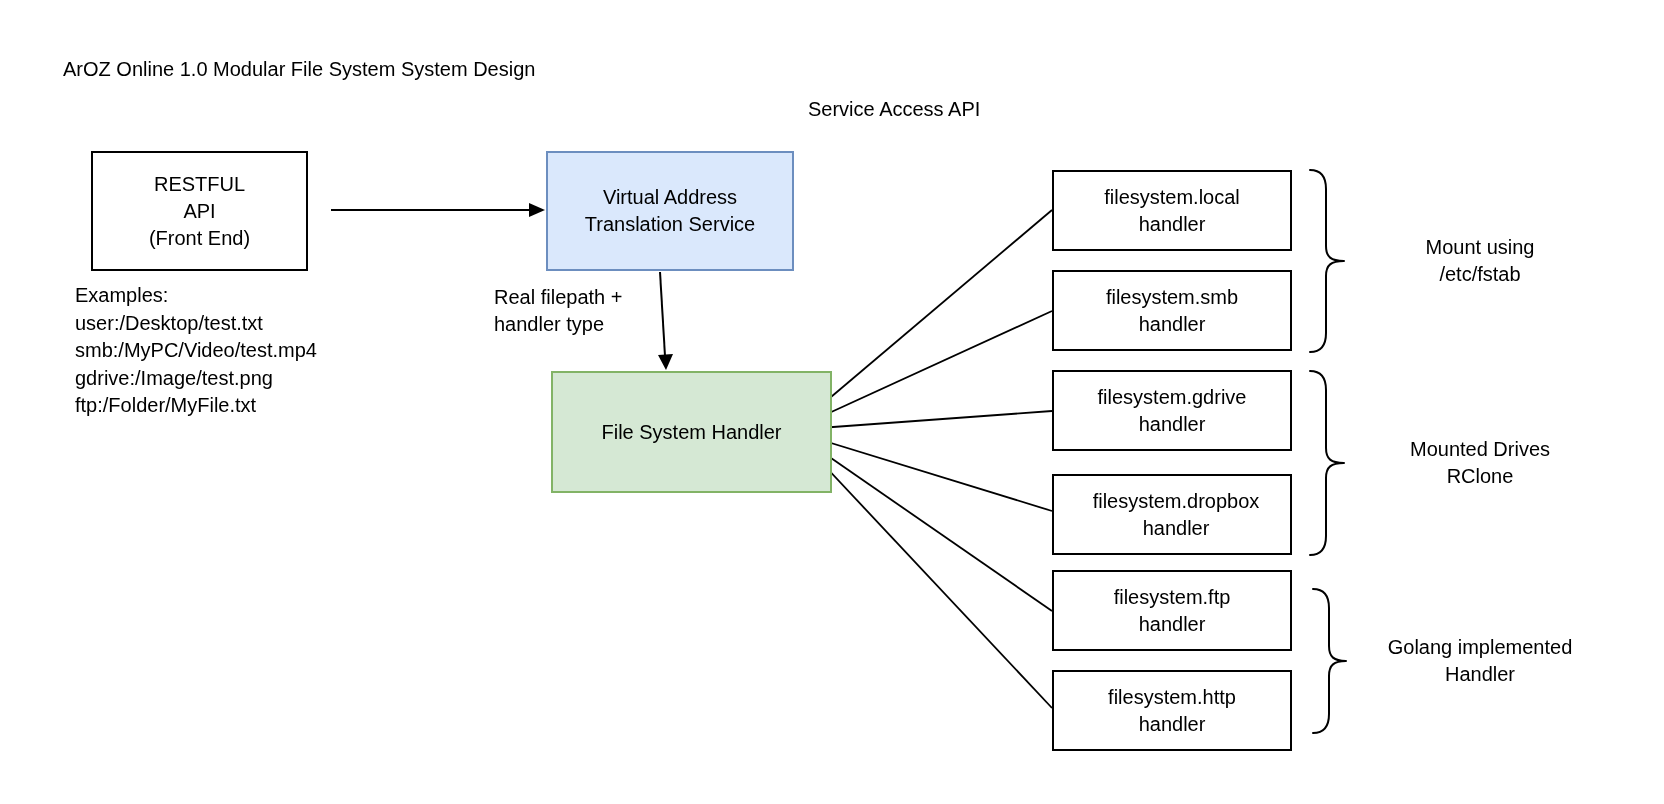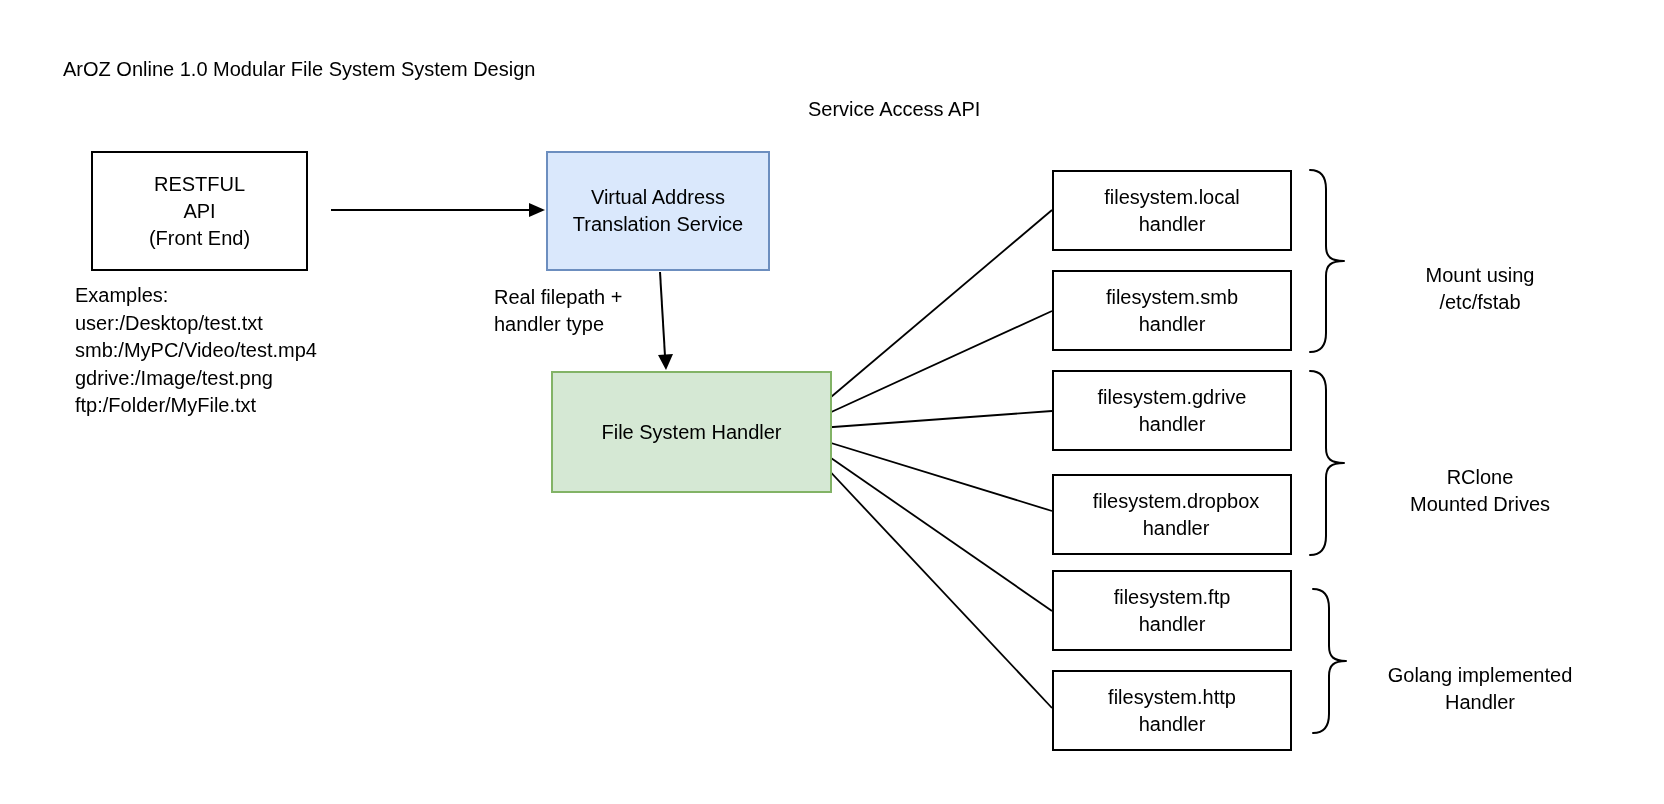--- a/index.html
+++ b/index.html
@@ -25,26 +25,26 @@
     flex-direction: column;
     align-items: center;
     justify-content: center;
     text-align: center;
     font-size: 20px;
     line-height: 27px;
     background: #ffffff;
     border: 2px solid #000000;
   }
   .restful-box { left: 91px; top: 151px; width: 217px; height: 120px; }
-  .vats-box    { left: 546px; top: 151px; width: 224px; height: 120px; }
+  .vats-box    { left: 546px; top: 151px; width: 248px; height: 120px; }
   .fsh-box     { left: 551px; top: 371px; width: 281px; height: 122px; }
   .hbox { left: 1052px; width: 240px; height: 81px; }
   .hbox-0 { top: 170px; } .hbox-1 { top: 270px; } .hbox-2 { top: 370px; }
   .hbox-3 { top: 474px; padding-left: 8px; } .hbox-4 { top: 570px; } .hbox-5 { top: 670px; }
-  .group-label { position: absolute; left: 1345px; width: 270px; text-align: center; font-size: 20px; line-height: 27px; margin-top: 28px; }
+  .group-label { position: absolute; left: 1345px; width: 270px; text-align: center; font-size: 20px; line-height: 27px; }
   .group-0 { top: 234px; } .group-1 { top: 436px; } .group-2 { top: 634px; }
 </style>
 </head>
 <body>
 
 <div class="stage">
 
   <svg class="layer" width="1664" height="804" viewBox="0 0 1664 804">
 
     <g>
@@ -128,21 +128,21 @@
   <div class="box hbox hbox-5">
     <div>filesystem.http</div>
     <div>handler</div>
   </div>
 
   <div class="group-label group-0">
     <div>Mount using</div>
     <div>/etc/fstab</div>
   </div>
   <div class="group-label group-1">
+    <div>Mounted Drives</div>
     <div>RClone</div>
-    <div>Mounted Drives</div>
   </div>
   <div class="group-label group-2">
     <div>Golang implemented</div>
     <div>Handler</div>
   </div>
 
 </div>
 
 </body></html>

